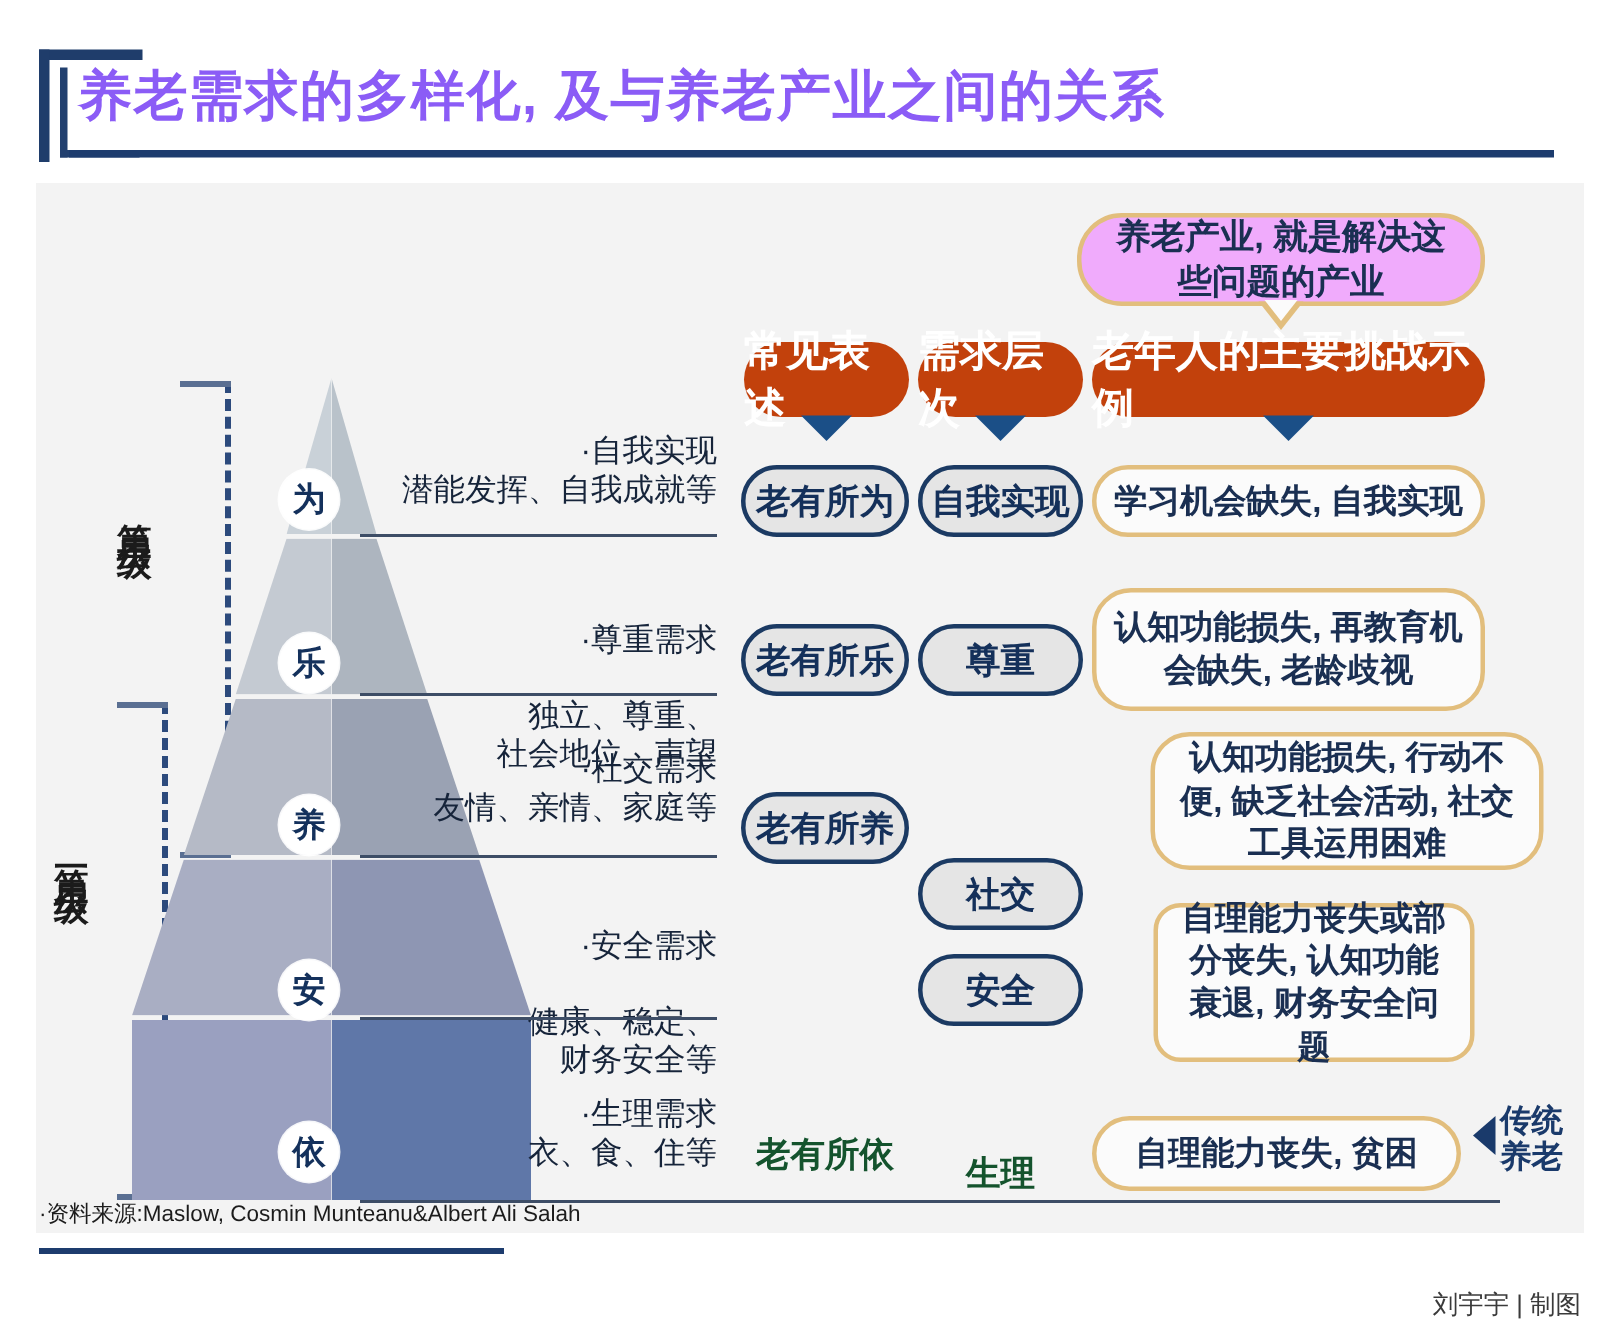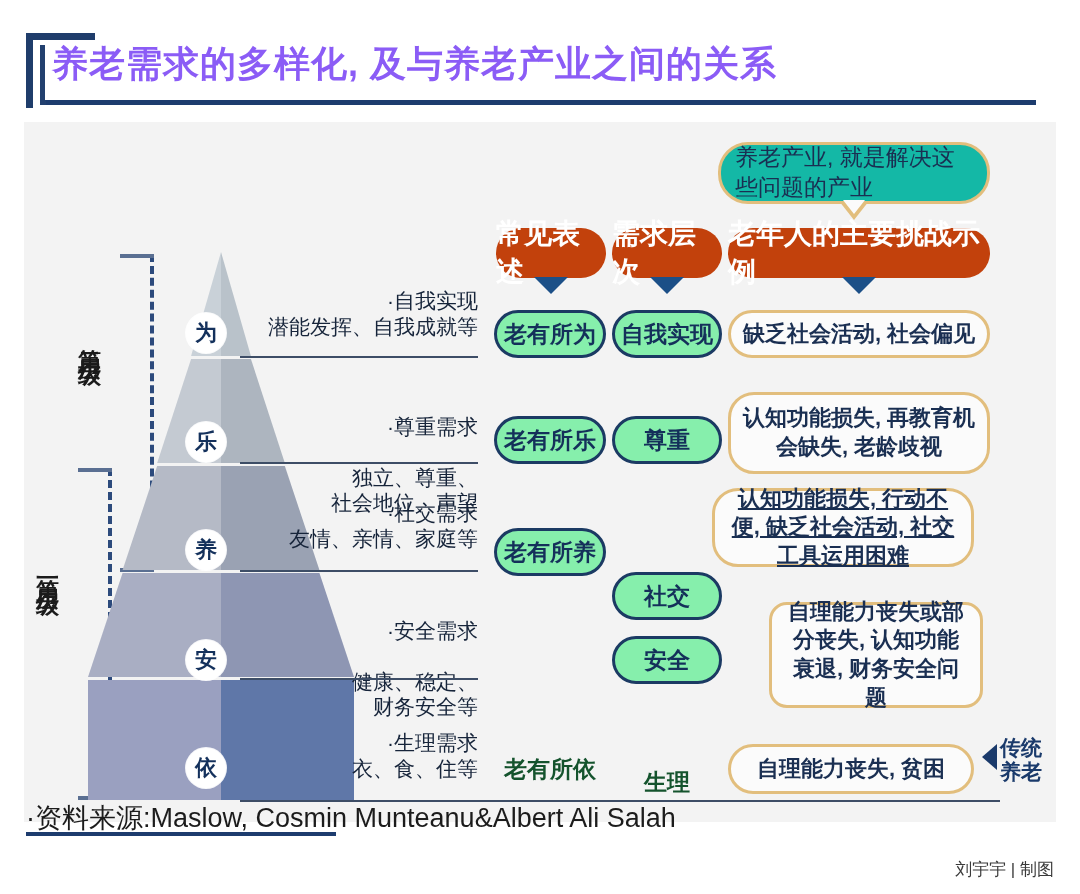--- a/index.html
+++ b/index.html
@@ -47,61 +47,61 @@
      display:flex;align-items:center;justify-content:center;z-index:6;
      box-shadow:0 0 0 1px rgba(255,255,255,.9);}
 
   
   .needs{position:absolute;text-align:right;color:#16243a;
      font-size:21px;line-height:1.22;font-weight:500;}
   .uline{position:absolute;height:2px;background:#3d4d66;}
 
   
   .pill{position:absolute;display:flex;align-items:center;justify-content:center;
-     border:3px solid #1b3a63;border-radius:999px;background:#86efac;
+     border:3px solid #1b3a63;border-radius:999px;background:#e5e5e5;
      color:#14305a;font-size:23px;font-weight:bold;box-sizing:border-box;}
   .plain{position:absolute;display:flex;align-items:center;justify-content:center;
      color:#14532d;font-size:23px;font-weight:bold;}
 
   
   .chal{position:absolute;display:flex;align-items:center;justify-content:center;
      border:3px solid #e2be7d;border-radius:26px;background:#fbfbfb;
      color:#1a2f52;font-size:22px;font-weight:bold;line-height:1.3;
      text-align:center;box-sizing:border-box;padding:4px 10px;}
 
   
   .hbadge{position:absolute;display:flex;align-items:center;justify-content:center;
      background:#c2410c;border-radius:999px;color:#ffffff;font-size:28px;
      font-weight:bold;box-sizing:border-box;}
   .hbadge .tail{position:absolute;left:50%;transform:translateX(-50%);bottom:-16px;
      width:0;height:0;border-left:17px solid transparent;border-right:17px solid transparent;
      border-top:17px solid #1b4f87;}
 
   
   .callout{position:absolute;border:3px solid #e2be7d;border-radius:30px;
-     background:#14b8a6;color:#1a2f52;font-size:23px;font-weight:normal;
-     line-height:1.3;text-align:left;display:flex;align-items:center;
+     background:#f0abfc;color:#1a2f52;font-size:23px;font-weight:bold;
+     line-height:1.3;text-align:center;display:flex;align-items:center;
      justify-content:center;box-sizing:border-box;padding:6px 14px;}
   .callout .tail{position:absolute;left:50%;transform:translateX(-50%);bottom:-19px;
      width:0;height:0;border-left:15px solid transparent;border-right:15px solid transparent;
      border-top:19px solid #e2be7d;}
   .callout .tail-in{position:absolute;left:50%;transform:translateX(-50%);bottom:-13px;
      width:0;height:0;border-left:11px solid transparent;border-right:11px solid transparent;
      border-top:14px solid #fbfbfb;}
 
   
   .trad{position:absolute;color:#1a3a6b;font-size:21px;font-weight:bold;
      line-height:1.12;text-align:left;}
   .trad-arrow{position:absolute;width:0;height:0;
      border-top:13px solid transparent;border-bottom:13px solid transparent;
      border-right:15px solid #1a3a6b;}
 
   
   .foot-rule{position:absolute;left:26px;top:832px;width:310px;height:4px;background:#1d3c6e;}
-  .foot-src{position:absolute;left:26px;top:800px;font-size:27px;color:#1c1c1c;white-space:nowrap;}
+  .foot-src{position:absolute;left:26px;top:800px;font-size:15px;color:#1c1c1c;white-space:nowrap;}
   .foot-cred{position:absolute;right:26px;top:858px;font-size:17px;color:#3a3a3a;white-space:nowrap;}
 </style>
 </head>
 <body>
 
 <div id="root">
 
   <div class="title-wrap">
     <div class="title-bracket"></div>
     <div class="title-bracket2"></div>
@@ -214,23 +214,23 @@
   <div class="pill" style="left:494px;top:416px;width:112px;height:48px;">老有所乐</div>
   <div class="pill" style="left:494px;top:528px;width:112px;height:48px;">老有所养</div>
   <div class="plain" style="left:494px;top:748px;width:112px;height:42px;">老有所依</div>
 
   <div class="pill" style="left:612px;top:310px;width:110px;height:48px;">自我实现</div>
   <div class="pill" style="left:612px;top:416px;width:110px;height:48px;">尊重</div>
   <div class="pill" style="left:612px;top:528px;width:110px;height:48px;margin-top:44px;">社交</div>
   <div class="pill" style="left:612px;top:636px;width:110px;height:48px;">安全</div>
   <div class="plain" style="left:612px;top:761px;width:110px;height:42px;text-align:right;">生理</div>
 
-  <div class="chal" style="left:728px;top:310px;width:262px;height:48px;">缺乏社会活动, 社会偏见</div>
+  <div class="chal" style="left:728px;top:310px;width:262px;height:48px;">学习机会缺失, 自我实现</div>
   <div class="chal" style="left:728px;top:392px;width:262px;height:82px;">认知功能损失, 再教育机会缺失, 老龄歧视</div>
-  <div class="chal" style="left:712px;top:488px;width:262px;height:79px;text-decoration:underline;">认知功能损失, 行动不便, 缺乏社会活动, 社交工具运用困难</div>
+  <div class="chal" style="left:767px;top:488px;width:262px;height:92px;">认知功能损失, 行动不便, 缺乏社会活动, 社交工具运用困难</div>
   <div class="chal" style="left:769px;top:602px;width:214px;height:106px;border-radius:18px;">自理能力丧失或部分丧失, 认知功能衰退, 财务安全问题</div>
   <div class="chal" style="left:728px;top:744px;width:246px;height:50px;">自理能力丧失, 贫困</div>
 
   <div class="trad-arrow" style="left:982px;top:744px;"></div>
   <div class="trad" style="left:1000px;top:736px;white-space:pre-line;">传统
 养老</div>
 
   <div class="foot-rule"></div>
   <div class="foot-src">·资料来源:Maslow, Cosmin Munteanu&amp;Albert Ali Salah</div>
   <div class="foot-cred">刘宇宇 | 制图</div>

